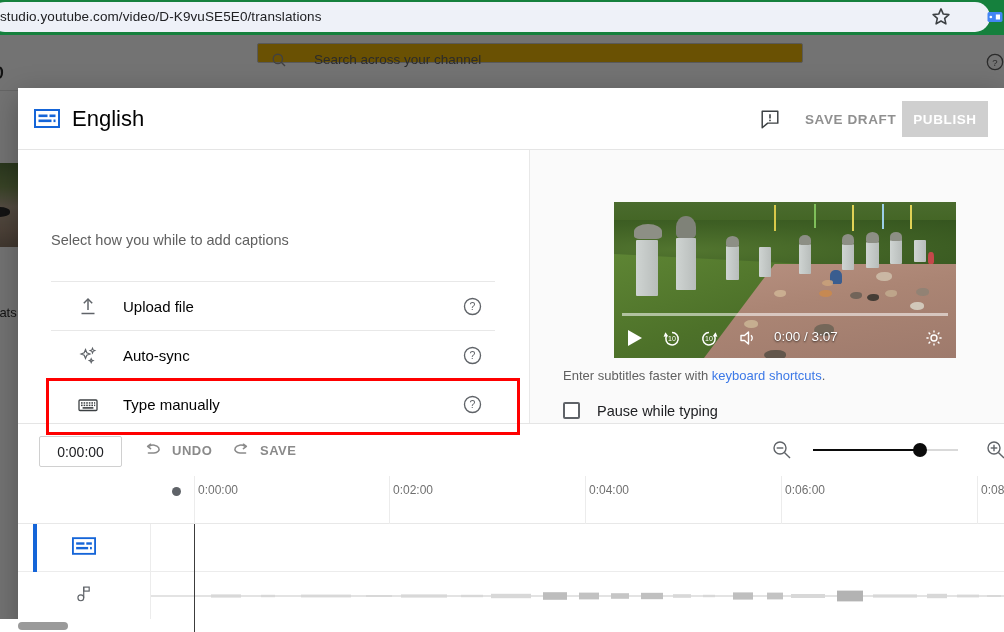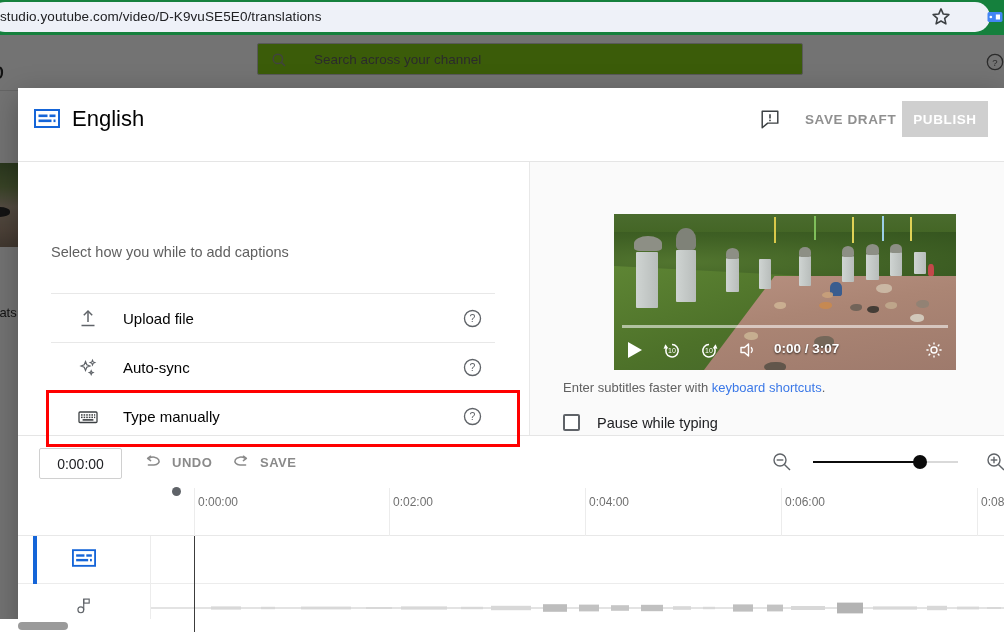--- a/index.html
+++ b/index.html
@@ -40,22 +40,22 @@
   }
   #studio-topbar {
     position: absolute; left: 0; top: 0; width: 1004px; height: 56px;
     background: #fff; border-bottom: 1px solid #e0e0e0;
   }
   #studio-logo {
     position: absolute; left: -14px; top: 22px;
     font-size: 24px; color: #282828; font-weight: 400; letter-spacing: -0.5px;
   }
   #studio-search {
-    position: absolute; left: 257px; top: 8px; width: 546px; height: 32px;
-    border: 1px solid #c6c6c6; border-radius: 2px; background: #84cc16;
+    position: absolute; left: 257px; top: 8px; width: 546px; height: 20px;
+    border: 1px solid #c6c6c6; border-radius: 2px; background: #eab308;
   }
   #studio-search-icon { position: absolute; left: 12px; top: 7px; width: 18px; height: 18px; }
   #studio-search-ph {
     position: absolute; left: 56px; top: 8px;
     font-size: 13.5px; color: #606060;
   }
   #studio-help {
     position: absolute; left: 985px; top: 17px; width: 20px; height: 20px;
   }
   #bg-body-tab {
@@ -83,21 +83,21 @@
   
   #dialog {
     position: absolute; left: 18px; top: 88px; width: 986px; height: 544px;
     background: #ffffff;
     box-shadow: 0 8px 28px rgba(0,0,0,0.28);
     overflow: hidden;
   }
 
   
   #dlg-header {
-    position: relative; height: 74px; border-bottom: 1px solid #e5e5e5;
+    position: relative; height: 62px; border-bottom: 1px solid #e5e5e5;
     background: #fff;
   }
   #cc-icon { position: absolute; left: 16px; top: 21px; width: 26px; height: 19px; }
   #dlg-title {
     position: absolute; left: 54px; top: 18px;
     font-size: 22px; color: #030303; font-weight: 400;
   }
   #feedback-icon { position: absolute; left: 741px; top: 20px; width: 22px; height: 22px; cursor:pointer; }
   #save-draft {
     position: absolute; left: 781px; top: 20px;
@@ -180,21 +180,21 @@
   }
   #video-progress-fill { position: absolute; left:0; top:0; width: 0%; height: 3px; background:#ff0000; }
   #video-controls {
     position: absolute; left: 0; bottom: 0; width: 342px; height: 40px;
   }
   .vc { position: absolute; cursor: pointer; }
   #vc-play  { left: 12px; top: 11px; width: 18px; height: 18px; }
   #vc-back10{ left: 48px; top: 10px; width: 20px; height: 20px; }
   #vc-fwd10 { left: 85px; top: 10px; width: 20px; height: 20px; }
   #vc-vol   { left: 125px; top: 11px; width: 20px; height: 18px; }
-  #vc-time  { left: 160px; top: 11px; font-size: 13.5px; font-weight: 700; color: #fff;
+  #vc-time  { left: 160px; top: 11px; font-size: 13.5px; font-weight: 400; color: #fff;
               text-shadow: 0 1px 2px rgba(0,0,0,.7); }
   #vc-gear  { left: 310px; top: 10px; width: 20px; height: 20px; }
 
   #shortcut-line {
     position: absolute; left: 33px; top: 218px; font-size: 13px; color: #606060;
   }
   #shortcut-link { color: #3b78e7; text-decoration: none; cursor: pointer; }
   #pause-row { position: absolute; left: 33px; top: 252px; display: flex; align-items: center; cursor: pointer; }
   #pause-box {
     width: 17px; height: 17px; border: 2px solid #5f6368; border-radius: 2px; background: #fff;

